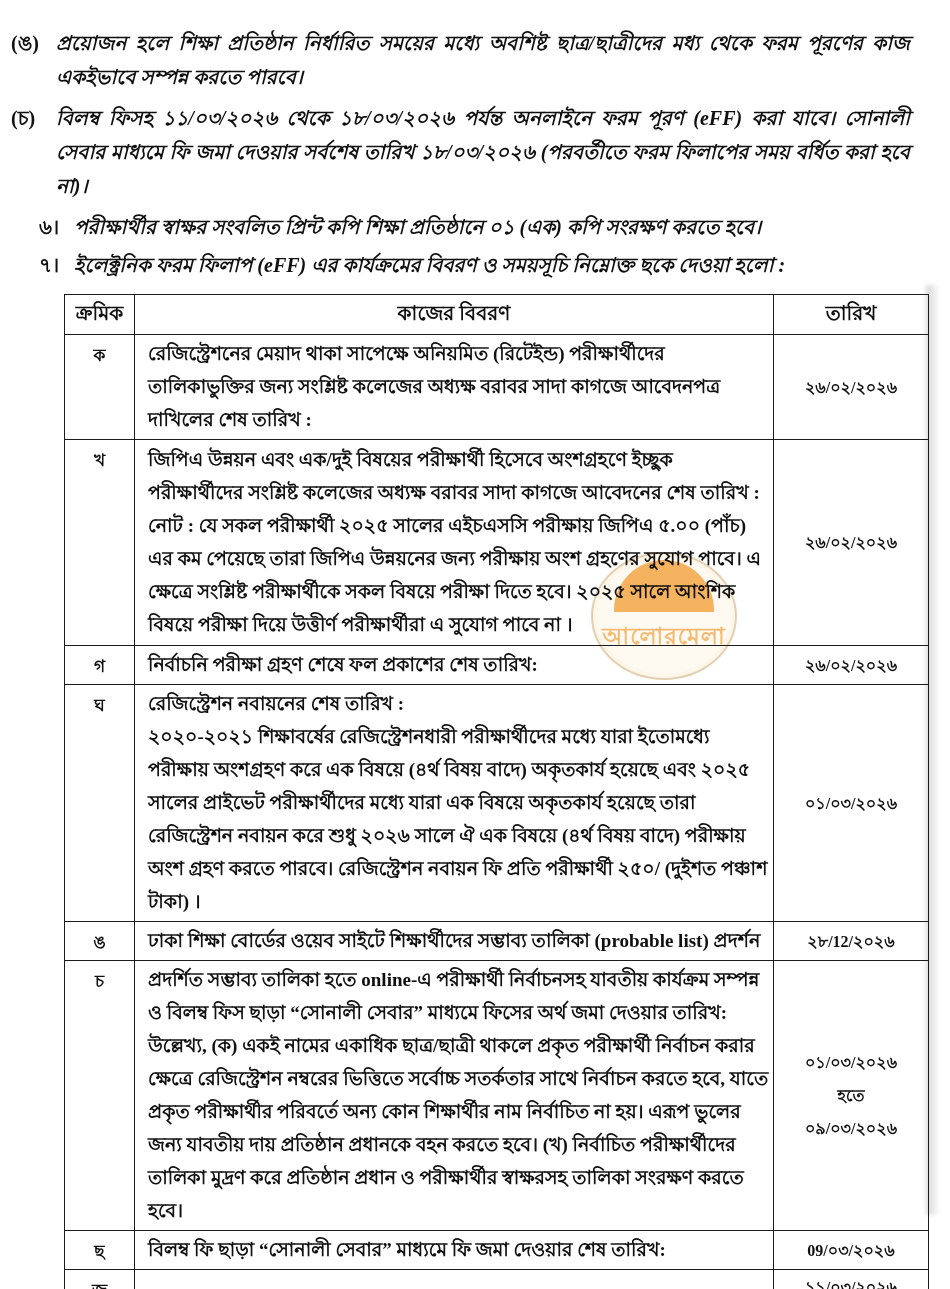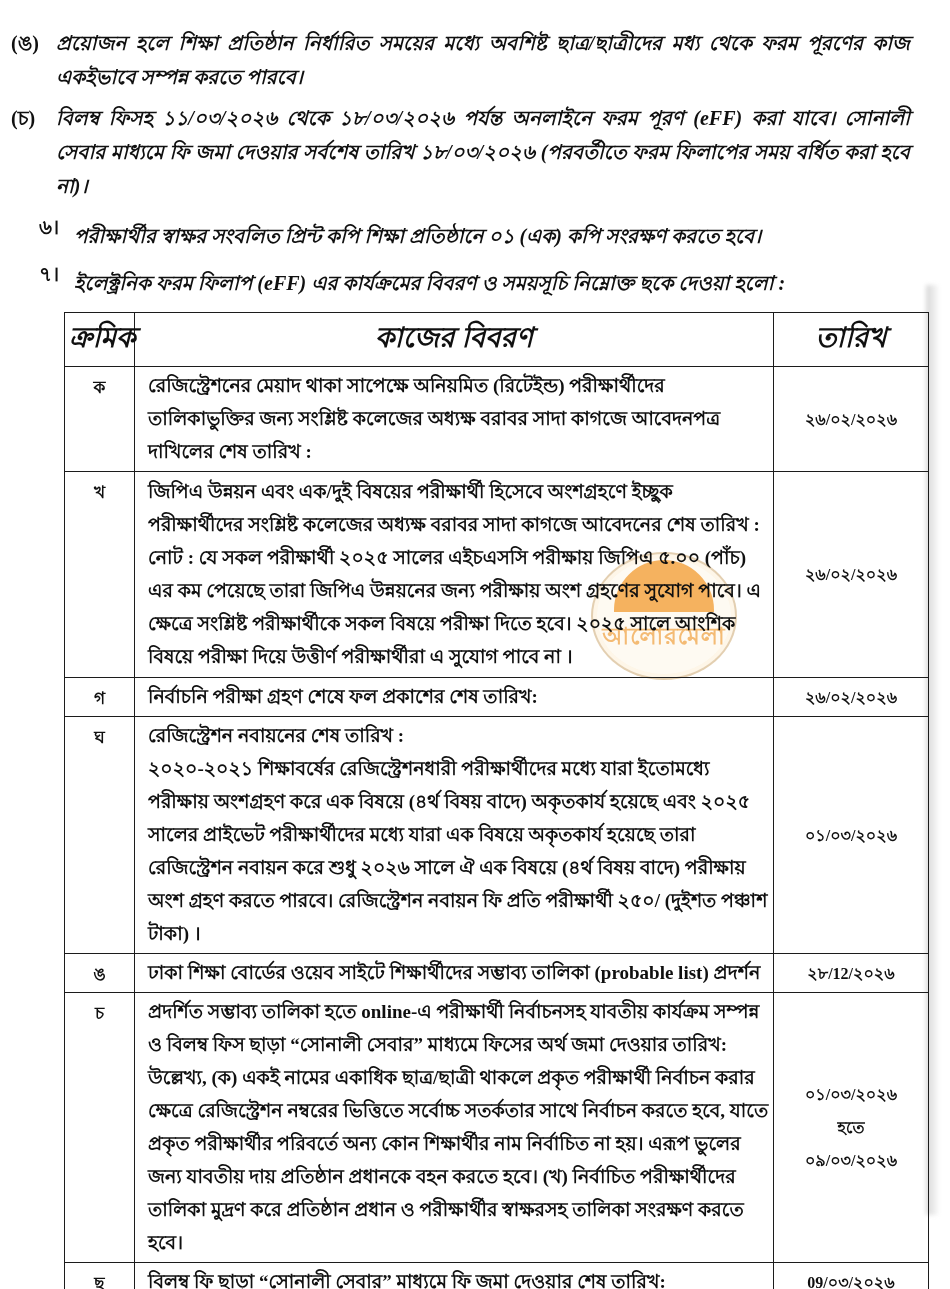--- a/index.html
+++ b/index.html
@@ -21,45 +21,44 @@
     display: flex;
     font-size: 20px;
     line-height: 34px;
     font-weight: 600;
     margin-bottom: 7px;
   }
   .intro-item .marker { flex: 0 0 48px; padding-left: 3px; white-space: nowrap; }
   .intro-item .itext  { flex: 1; text-align: justify; padding-right: 2px; font-style: italic; }
   .intro-item.indent  { margin-left: 28px; margin-bottom: 4px; }
   .intro-item.indent .marker { flex-basis: 38px; }
-  .intro-item.indent .itext  { text-align: left; margin-top: 9px; }
+  .intro-item.indent .itext  { text-align: left; }
 
   
   .table-wrap {
     position: relative;
     margin: 12px 0 0 56px;
     width: 864px;
     z-index: 1;
   }
   table.schedule {
     width: 100%;
     border-collapse: collapse;
     table-layout: fixed;
     background: transparent;
   }
   .schedule th, .schedule td {
     border: 1.8px solid #1c1c1c;
     background: transparent;
   }
   .schedule th {
-    font-size: 28px;
+    font-size: 20px;
     font-weight: 700;
     padding: 3px 4px;
     text-align: center;
-    font-style: italic;
   }
   td.serial {
     text-align: center;
     vertical-align: top;
     padding-top: 7px;
     font-size: 17px;
     font-weight: 600;
   }
   td.desc {
     font-size: 19px;

